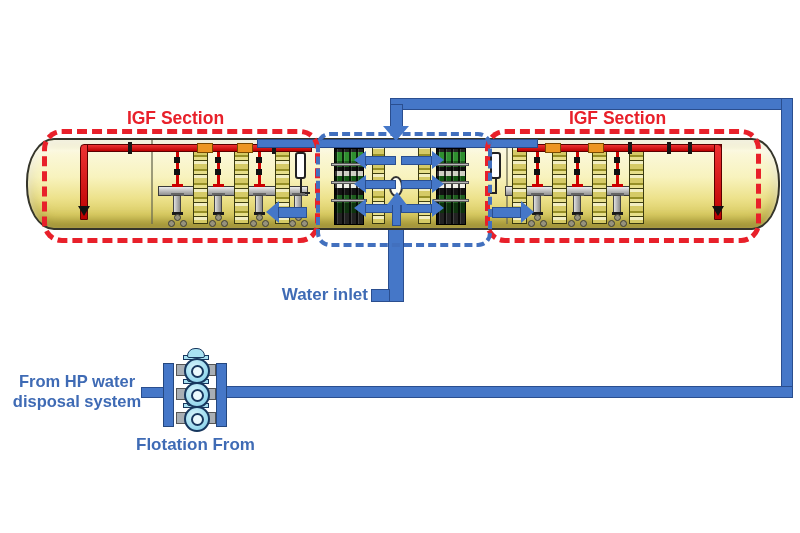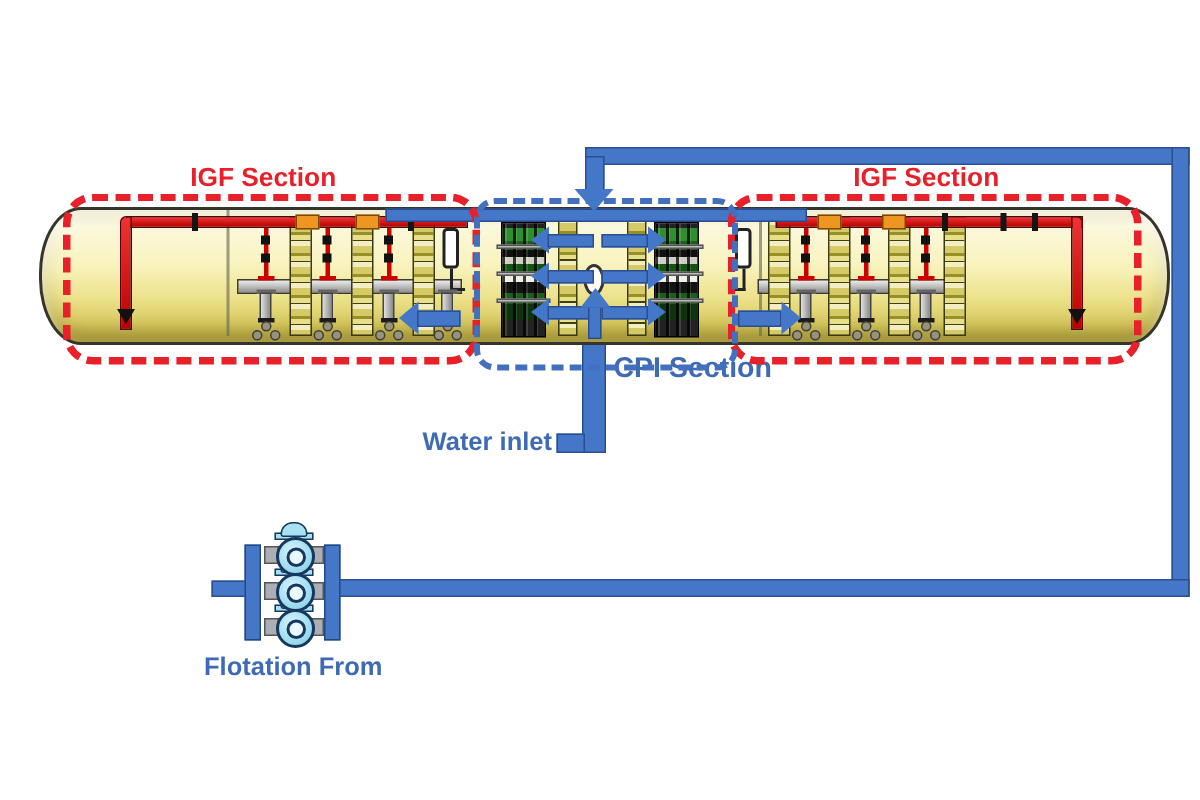--- a/index.html
+++ b/index.html
@@ -210,16 +210,19 @@
   <div class="dash-red" style="left:485px;top:129px;width:266px;height:104px;"></div>
   <div class="dash-blue" style="left:316px;top:132px;width:168px;height:107px;"></div>
 
   <div class="oval"></div>
 
   <div class="manifold" style="left:163px;"></div>
   <div class="manifold" style="left:216px;"></div>
 
   <div class="lbl" style="left:93px;top:108px;width:165px;text-align:center;font-size:17.5px;color:#E8202A;">IGF Section</div>
   <div class="lbl" style="left:535px;top:108px;width:165px;text-align:center;font-size:17.5px;color:#E8202A;">IGF Section</div>
-  <div class="lbl" style="left:409px;top:235px;font-size:19px;color:#3F6BB5;">CPI Section</div>
   <div class="lbl" style="left:250px;top:285px;width:118px;text-align:right;font-size:17px;color:#3F6BB5;">Water inlet</div>
+  <div class="lbl" style="left:8px;top:371px;width:138px;text-align:center;font-size:16.5px;line-height:20px;color:#3F6BB5;">
+    <span>From HP water</span><br>
+    <span>disposal system</span>
+  </div>
   <div class="lbl" style="left:118px;top:435px;width:155px;text-align:center;font-size:17px;color:#3F6BB5;">Flotation From</div>
 </div>
 
 </body></html>

